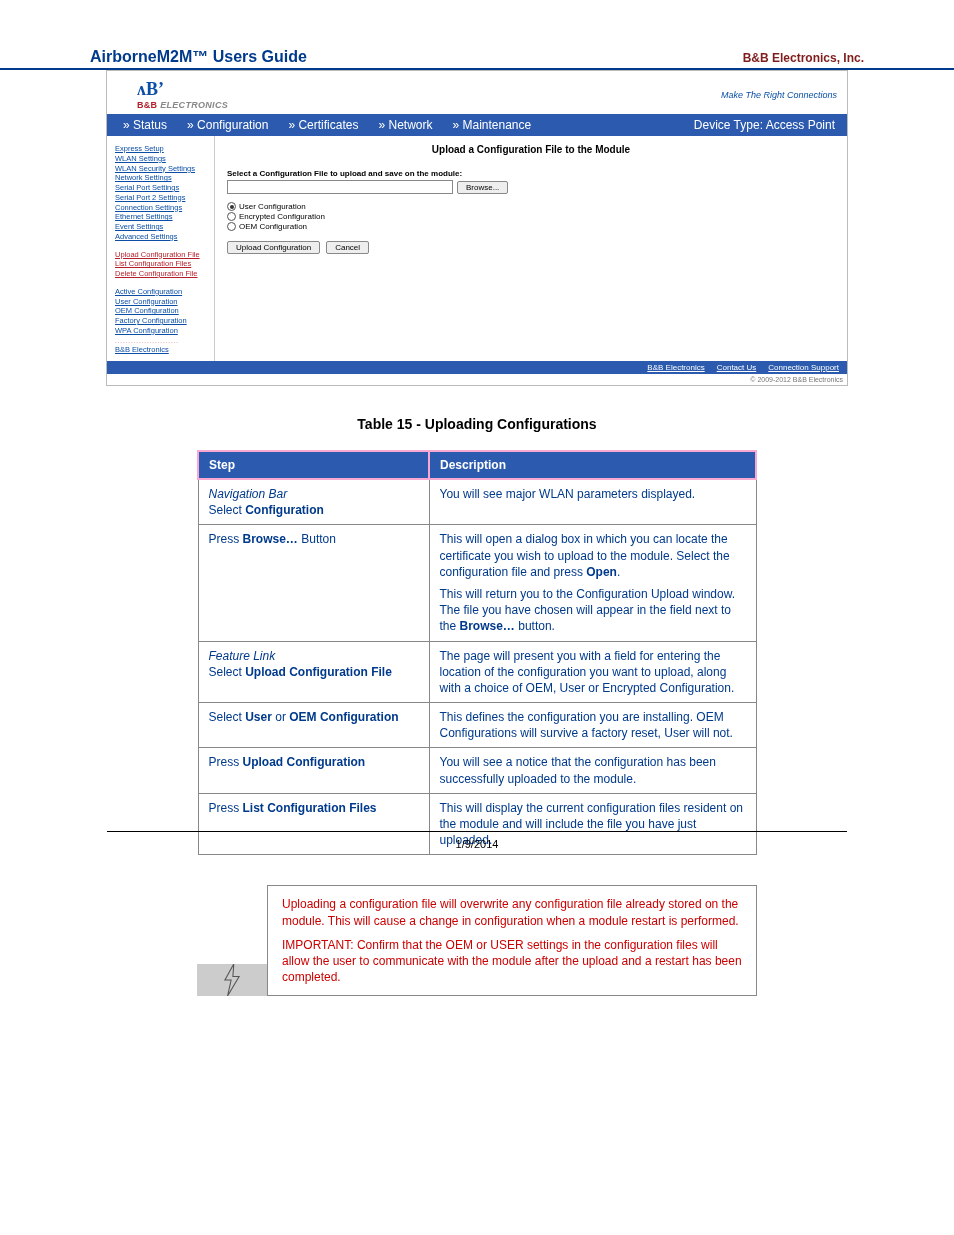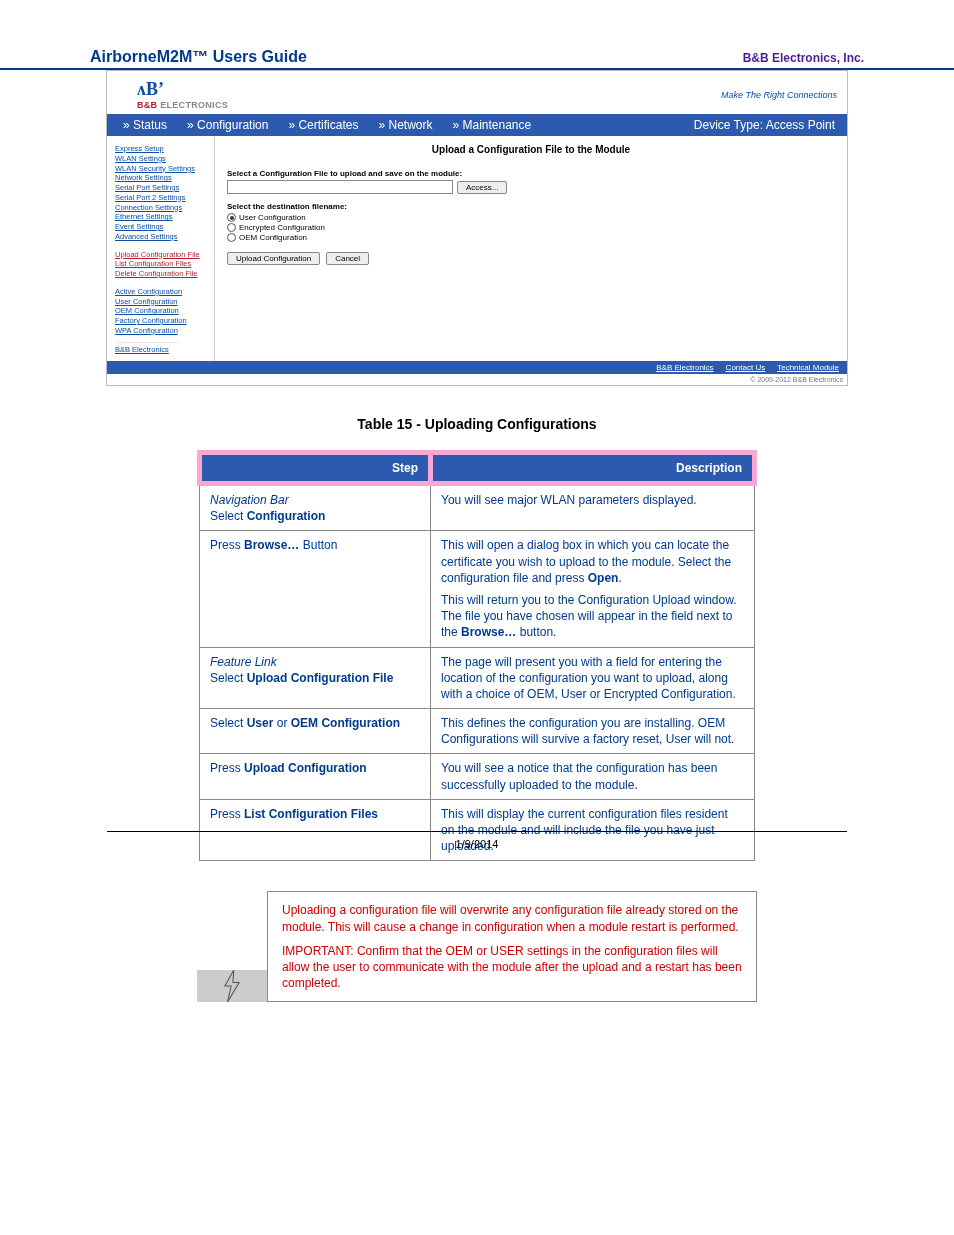--- a/index.html
+++ b/index.html
@@ -26,21 +26,21 @@
     border-bottom: 2px solid #003a8c;
     padding: 48px 90px 2px 90px;
     margin: 0 -40px;
   }
   .doc-title {
     color: #003a8c;
     font-weight: bold;
     font-size: 16px;
   }
   .doc-company {
-    color: #4c1d95;
+    color: #7f1d1d;
     font-weight: bold;
     font-size: 12px;
   }
   .figure-caption, .table-caption {
     text-align: center;
     font-weight: bold;
     font-size: 14px;
     margin: 30px 0 18px 0;
   }
   
@@ -66,21 +66,21 @@
     font-family: Georgia, serif;
     font-weight: bold;
     font-size: 18px;
   }
   .ss-logo-sub {
     color: #b41f2a;
     font-size: 9px;
     font-weight: bold;
     letter-spacing: .3px;
   }
-  .ss-logo-sub span.el { color: #888; }
+  .ss-logo-sub span.el { color: #888; font-style: italic; }
   .ss-tagline {
     color: #0a4ea6;
     font-size: 9px;
     font-style: italic;
   }
   .ss-menubar {
     background: #2b5aae;
     color: #fff;
     display: flex;
     align-items: center;
@@ -169,24 +169,24 @@
   
   table.steps {
     width: 560px;
     margin: 0 auto;
     border-collapse: collapse;
     font-size: 12px;
   }
   table.steps th {
     background: #2b5aae;
     color: #fff;
-    text-align: right;
+    text-align: left;
     font-weight: bold;
     padding: 6px 10px;
-    border: 5px solid #f9a8d4;
+    border: 2px solid #f9a8d4;
   }
   table.steps td {
     border: 1px solid #888;
     padding: 6px 10px;
     vertical-align: top;
     color: #003a8c;
     line-height: 1.35;
   }
   table.steps td.step-col { width: 210px; }
   table.steps em.nav { font-style: italic; }
@@ -283,23 +283,22 @@
           <a>Factory Configuration</a>
           <a>WPA Configuration</a>
           <div class="dots">........................</div>
           <a>B&amp;B Electronics</a>
         </div>
     <div class="ss-main">
       <div class="ss-main-title">Upload a Configuration File to the Module</div>
       <div class="ss-label">Select a Configuration File to upload and save on the module:</div>
       <div class="ss-filefield">
         <input type="text" style="">
-        <span class="ss-btn">Access...</span>
+        <span class="ss-btn">Browse...</span>
       </div>
-      <div class="ss-label">Select the destination filename:</div>
       <div id="radios">
             <div class="ss-radio-row">
               <span class="dot sel"></span>
               <span>User Configuration</span>
             </div>
             <div class="ss-radio-row">
               <span class="dot"></span>
               <span>Encrypted Configuration</span>
             </div>
             <div class="ss-radio-row">
@@ -309,21 +308,21 @@
           </div>
       <div class="ss-action-row">
         <span class="ss-btn">Upload Configuration</span>
         <span class="ss-btn">Cancel</span>
       </div>
     </div>
   </div>
   <div class="ss-footer" id="ssfooter">
         <span>B&amp;B Electronics</span>
         <span>Contact Us</span>
-        <span>Technical Module</span>
+        <span>Connection Support</span>
       </div>
   <div class="ss-copyright">© 2009-2012 B&amp;B Electronics</div>
 </div>
 
 <div class="table-caption">Table 15 - Uploading Configurations</div>
 
 <table class="steps">
   <thead>
     <tr>
       <th>Step</th>

